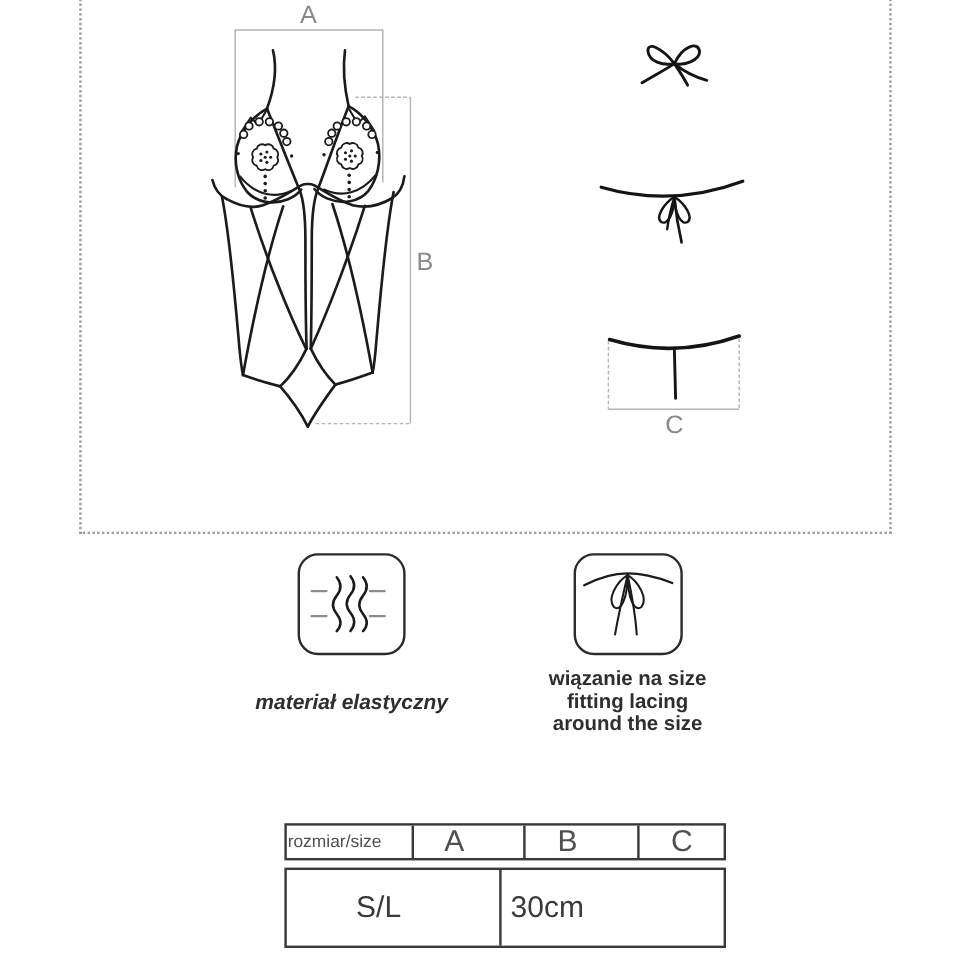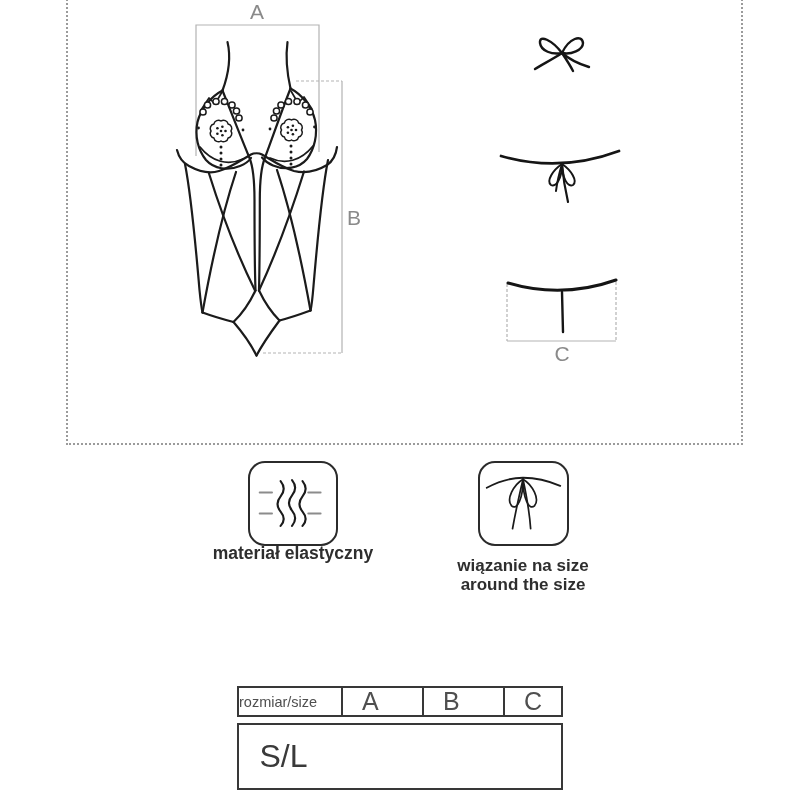--- a/index.html
+++ b/index.html
@@ -16,36 +16,36 @@
 
   
   .icon-box{width:90px;height:85px;border:2.5px solid #2b2b2b;border-radius:17px;
             box-sizing:border-box;background:#fff;}
   #box-elastic{left:248px;top:461px;}
   #box-lacing{left:478px;top:461px;width:91px;}
   .icon-box svg{width:100%;height:100%;display:block;}
 
   
   .caption{text-align:center;color:#2e2e2e;font-weight:600;}
-  #cap-elastic{left:173px;top:544px;width:240px;font-size:17.5px;line-height:19px;}
+  #cap-elastic{left:173px;top:576px;width:240px;font-size:17.5px;line-height:19px;font-style:italic;}
   #cap-lacing{left:413px;top:557px;width:220px;font-size:17px;line-height:18.7px;}
 
   
-  .trow{left:237px;width:326px;border:2px solid #383838;box-sizing:border-box;
+  .trow{left:237px;width:368px;border:2px solid #383838;box-sizing:border-box;
         display:flex;align-items:stretch;background:#fff;gap:24px;}
   #thead{top:686px;height:31px;}
   #tvals{top:723px;height:67px;}
   .tcell{display:flex;align-items:center;justify-content:center;
          box-sizing:border-box;color:#4f4f4f;}
   .tcell+.tcell{border-left:2px solid #383838;}
   .c1{width:89px;} .c2{width:78px;} .c3{width:79px;} .c4{width:80px;}
   #thead .c1{font-size:14.5px;}
   #thead .tcell{font-size:25px;font-weight:400;}
   #thead .c1{font-size:14.5px;}
-  #tvals .tcell{font-size:32px;color:#3a3a3a;}
+  #tvals .tcell{font-size:25px;color:#3a3a3a;margin-left:32px;}
 
   text{font-family:"Liberation Sans",sans-serif;}
 </style>
 </head>
 <body>
 
 <div id="frame" class="abs"></div>
 
 <svg id="art" class="abs" viewBox="0 0 800 460">
 
@@ -209,24 +209,26 @@
       <path d="M7,26 C22,18 36,15.5 45,15.5 C54,15.5 70,18 84,24" stroke-width="2"></path>
       <path d="M45,17 C35,23 27,38 33,45 C39,50 45,37 45,17" stroke-width="1.8"></path>
       <path d="M45,17 C55,23 63,38 57,45 C51,50 45,37 45,17" stroke-width="1.8"></path>
       <path d="M45,17 C41,34 37,52 34,69" stroke-width="1.8"></path>
       <path d="M45,17 C49,36 52,54 53,69" stroke-width="1.8"></path>
     </g>
   </svg>
 </div>
 <div id="cap-lacing" class="abs caption">
   <div>wiązanie na size</div>
+  <div>fitting lacing</div>
   <div>around the size</div>
 </div>
 
 <div id="thead" class="abs trow">
   <div class="tcell c1">rozmiar/size</div>
   <div class="tcell c2">A</div>
   <div class="tcell c3">B</div>
   <div class="tcell c4">C</div>
 </div>
 <div id="tvals" class="abs trow">
   <div class="tcell c1">S/L</div>
+  <div class="tcell c2">30cm</div>
 </div>
 
 </body></html>

